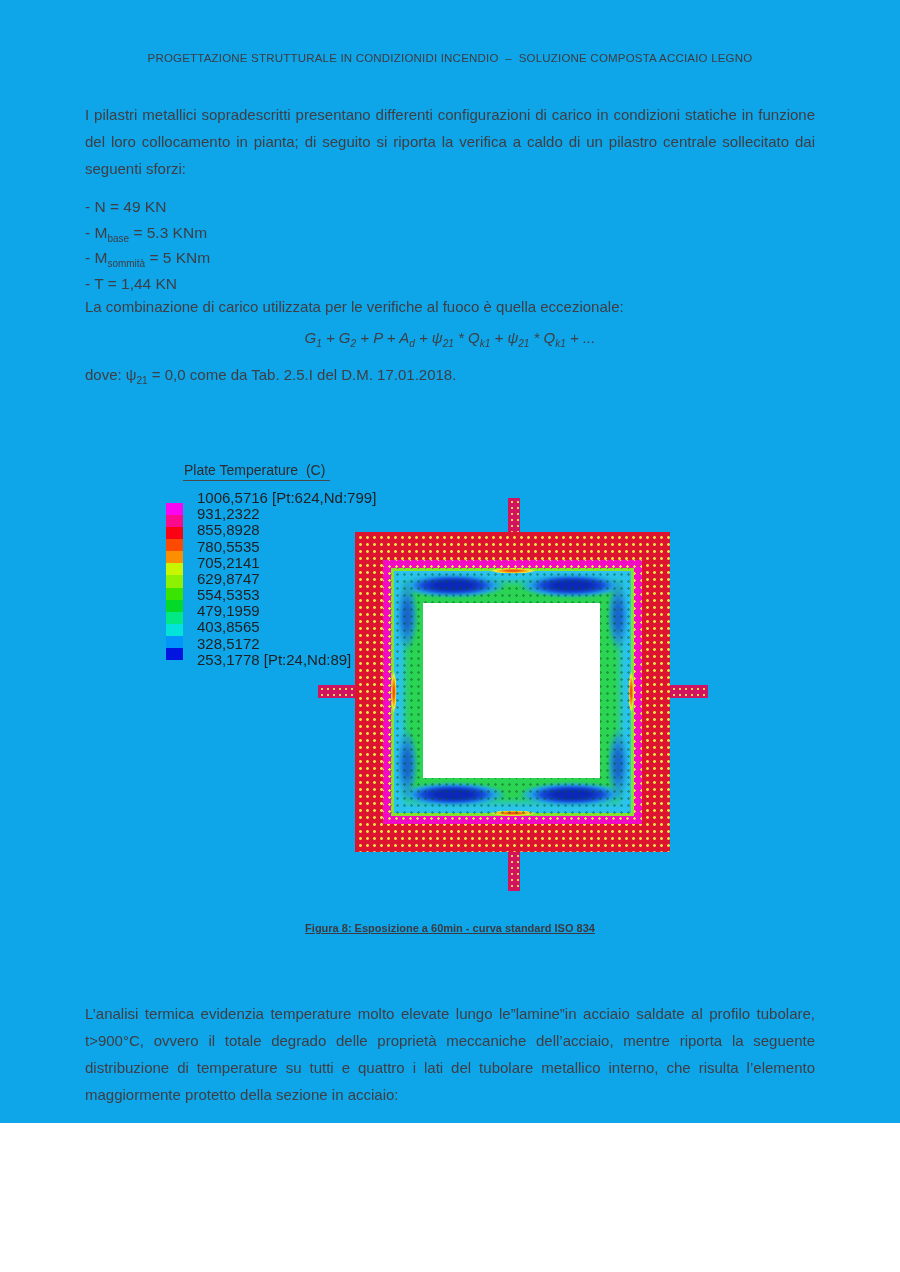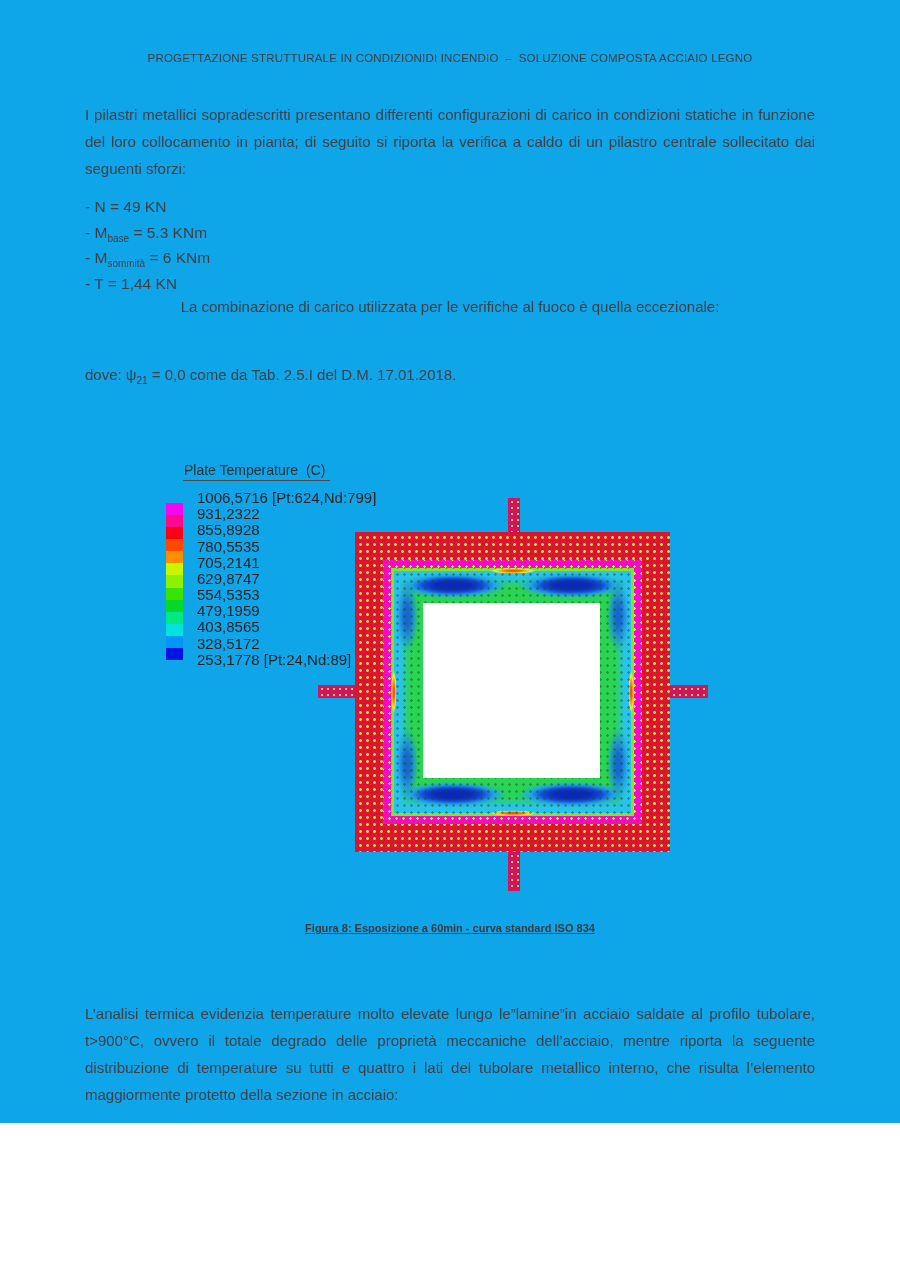--- a/index.html
+++ b/index.html
@@ -9,21 +9,21 @@
   }
   .header {
     position:absolute; top:52px; left:0; width:100%; text-align:center;
     font-size:11.5px; letter-spacing:0.2px; color:#3c3c42; font-weight:normal;
   }
   .para {
     position:absolute; left:85px; width:730px;
     font-size:15px; line-height:27px; text-align:justify; color:#3e3e44;
   }
   .p-intro   { top:101px; }
-  .p-combo   { top:293px; text-align:center; }
+  .p-combo   { top:293px; text-align:left; }
   .p-prima   { top:412px; }
   .p-analisi { top:1000px; }
 
   .forces { position:absolute; left:85px; top:197px; 
             font-size:15.5px; line-height:19.5px; color:#3e3e44; }
   .forces sub, .formula sub, .dove sub { font-size:10px; }
 
   .formula { position:absolute; top:329px; left:85px; width:730px; text-align:center;
              font-style:italic; font-size:15px; color:#3e3e44; }
   .dove { position:absolute; top:366px; left:85px; font-size:15px; color:#3e3e44; }
@@ -89,26 +89,27 @@
 
 <div class="page">
 
   <div class="header">PROGETTAZIONE STRUTTURALE IN CONDIZIONIDI INCENDIO &nbsp;–&nbsp; SOLUZIONE COMPOSTA ACCIAIO LEGNO</div>
 
   <div class="para p-intro">I pilastri metallici sopradescritti presentano differenti configurazioni di carico in condizioni statiche in funzione del loro collocamento in pianta; di seguito si riporta la verifica a caldo di un pilastro centrale sollecitato dai seguenti sforzi:</div>
 
   <div class="forces">
     <div><span>- N = 49 KN</span><sub></sub><span></span></div>
     <div><span>- M</span><sub>base</sub><span> = 5.3 KNm</span></div>
-    <div><span>- M</span><sub>sommità</sub><span> = 6 KNm</span></div>
+    <div><span>- M</span><sub>sommità</sub><span> = 5 KNm</span></div>
     <div><span>- T = 1,44 KN</span><sub></sub><span></span></div>
   </div>
 
   <div class="para p-combo">La combinazione di carico utilizzata per le verifiche al fuoco è quella eccezionale:</div>
 
+  <div class="formula"><span>G</span><sub>1</sub><span> + G</span><sub>2</sub><span> + P + A</span><sub>d</sub><span> + ψ</span><sub>21</sub><span> * Q</span><sub>k1</sub><span> + ψ</span><sub>21</sub><span> * Q</span><sub>k1</sub><span> + ...</span></div>
 
   <div class="dove"><span>dove: ψ</span><sub>21</sub><span> = 0,0 come da Tab. 2.5.I del D.M. 17.01.2018.</span></div>
 
 
   <div class="legend-title">Plate Temperature&nbsp; (C)</div>
   <div class="legend-bar" style="background: linear-gradient(rgb(248, 6, 242) 0%, rgb(248, 6, 242) 7.69%, rgb(251, 10, 142) 7.69%, rgb(251, 10, 142) 15.38%, rgb(250, 2, 19) 15.38%, rgb(250, 2, 19) 23.08%, rgb(252, 74, 2) 23.08%, rgb(252, 74, 2) 30.77%, rgb(251, 143, 1) 30.77%, rgb(251, 143, 1) 38.46%, rgb(200, 245, 0) 38.46%, rgb(200, 245, 0) 46.15%, rgb(142, 240, 2) 46.15%, rgb(142, 240, 2) 53.85%, rgb(58, 228, 2) 53.85%, rgb(58, 228, 2) 61.54%, rgb(2, 217, 41) 61.54%, rgb(2, 217, 41) 69.23%, rgb(1, 232, 133) 69.23%, rgb(1, 232, 133) 76.92%, rgb(4, 227, 218) 76.92%, rgb(4, 227, 218) 84.62%, rgb(2, 150, 251) 84.62%, rgb(2, 150, 251) 92.31%, rgb(2, 21, 224) 92.31%, rgb(2, 21, 224) 100%);"></div>
   <div class="legend-label ll0">1006,5716 [Pt:624,Nd:799]</div>
   <div class="legend-label ll1">931,2322</div>
   <div class="legend-label ll2">855,8928</div>
   <div class="legend-label ll3">780,5535</div>

